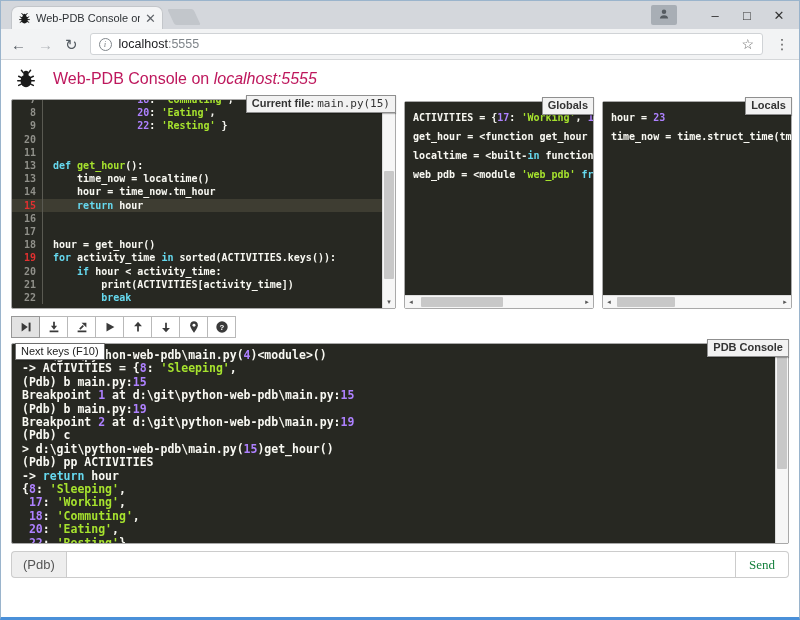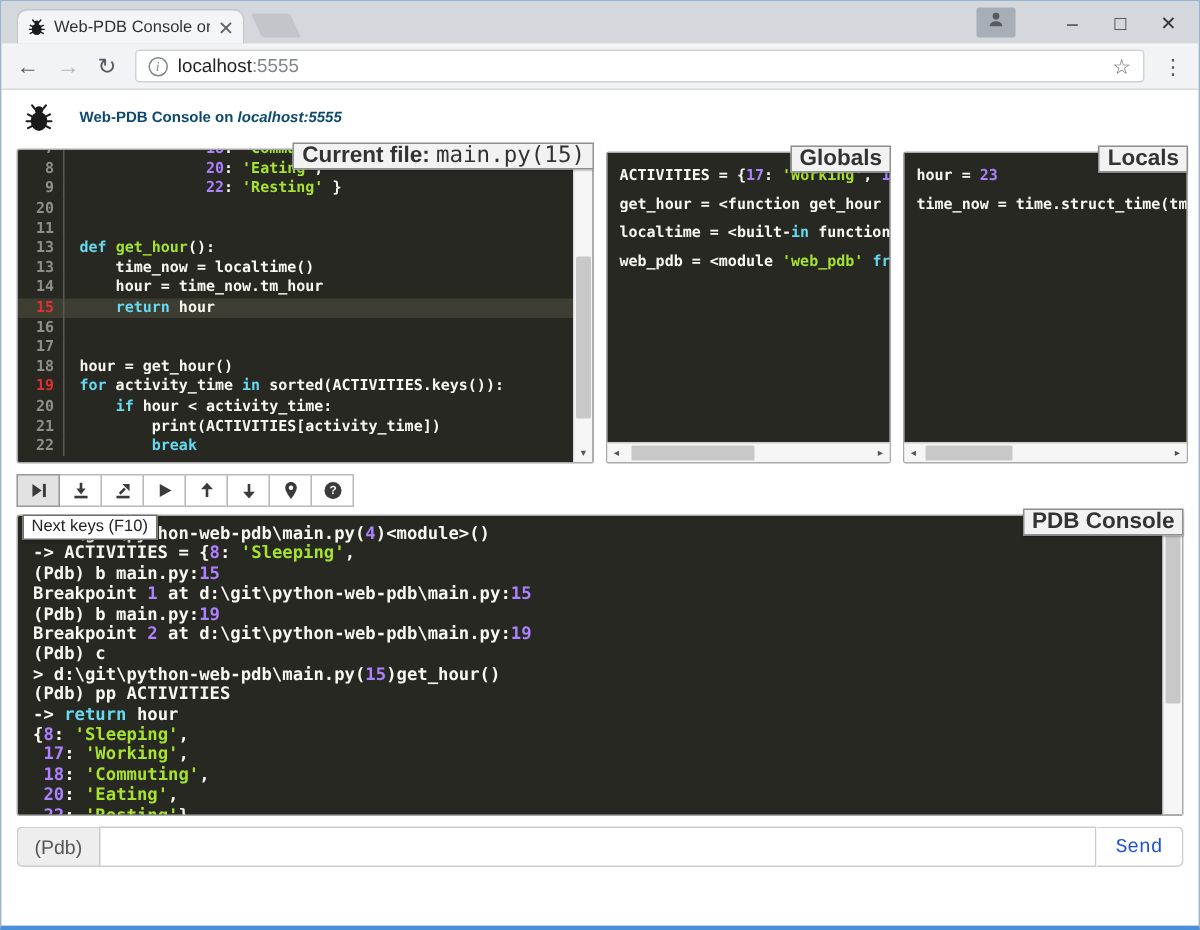--- a/index.html
+++ b/index.html
@@ -34,28 +34,28 @@
   .info-icon { width: 13px; height: 13px; border: 1px solid #80868b; border-radius: 50%;
     color: #80868b; font-size: 9px; display: flex; align-items: center; justify-content: center;
     font-family: "Liberation Serif", serif; font-style: italic; flex: none; }
   .url-text { font-size: 12.5px; color: #202124; }
   .url-text .port { color: #80868b; }
   .star { margin-left: auto; font-size: 14px; color: #666; }
   .kebab { font-size: 14px; color: #555; letter-spacing: 0; }
   
   .page { position: relative; height: 557px; background: #fff; }
   .app-header { display: flex; align-items: center; gap: 16px; padding: 7px 0 5px 14px; height: 35px; }
-  .page-title { font-size: 10px; font-weight: bold; color: #0c4a6e; }
+  .page-title { font-size: 16px; font-weight: normal; color: #be185d; }
   .page-title em { font-style: italic; }
   
   .top-row { display: flex; margin: 4px 4px 0 10px; gap: 8px; align-items: flex-start; }
   .panel { position: relative; border: 1px solid #a9a9a9; border-radius: 2px; background: var(--code-bg, #272822); }
   .panel-label { position: absolute; top: -5px; right: -1px; background: #f2f2f2;
     border: 1px solid #8f8f8f; box-shadow: 0 1px 1px rgba(0,0,0,.25);
-    font-size: 15px; font-weight: bold; color: #333; padding: 1px 5px 2px; white-space: nowrap; z-index: 3; line-height: 13px; }
+    font-size: 11px; font-weight: bold; color: #333; padding: 1px 5px 2px; white-space: nowrap; z-index: 3; line-height: 13px; }
   .panel-label .mono { font-family: "DejaVu Sans Mono", monospace; font-weight: normal; }
   .code-panel { width: 385px; height: 210px; }
   .code-body { position: absolute; left: 0; top: 0; right: 13px; bottom: 0; overflow: hidden;
     font-family: "DejaVu Sans Mono", monospace; font-weight: 600; font-size: 10px; line-height: 13.2px; }
   .code-body .crow:first-child { margin-top: -7px; }
   .crow { display: flex; }
   .crow.cur { background: var(--curline, #3e3d32); }
   .ln { width: 30px; flex: none; text-align: right; padding-right: 6px; color: var(--lineno, #90908a); }
   .ln.bp { color: var(--bp, #e23030); }
   .ct { border-left: 1px solid #5a5a52; padding-left: 10px; white-space: pre; flex: 1; }
@@ -91,21 +91,21 @@
   .console-body { position: absolute; left: 0; top: 0; right: 13px; bottom: 0; overflow: hidden;
     padding: 5px 0 0 10px; font-family: "DejaVu Sans Mono", monospace; font-weight: 600;
     font-size: 11.5px; line-height: 13.4px; }
   
   .prompt-row { margin: 7px 10px 0; display: flex; height: 27px; }
   .prompt-prefix { background: #eee; border: 1px solid #ccc; border-right: none; border-radius: 4px 0 0 4px;
     display: flex; align-items: center; padding: 0 11px; color: #555; font-size: 13px; }
   .prompt-input { flex: 1; border: 1px solid #ccc; padding: 0 8px; font-size: 13px; outline: none;
     font-family: "Liberation Sans", sans-serif; color: #333; }
   .send-btn { border: 1px solid #ccc; border-left: none; background: #fff; border-radius: 0 4px 4px 0;
-    padding: 0 13px; font-size: 13px; color: #1d4ed8; cursor: default; font-family: Liberation Mono, monospace; }
+    padding: 0 13px; font-size: 13px; color: #15803d; cursor: default; font-family: Liberation Serif, serif; }
   .bugsvg { display: block; }
 </style>
 </head>
 <body>
 
 <div class="window">
 
   <div class="titlebar">
     <div class="tab">
       <span>

